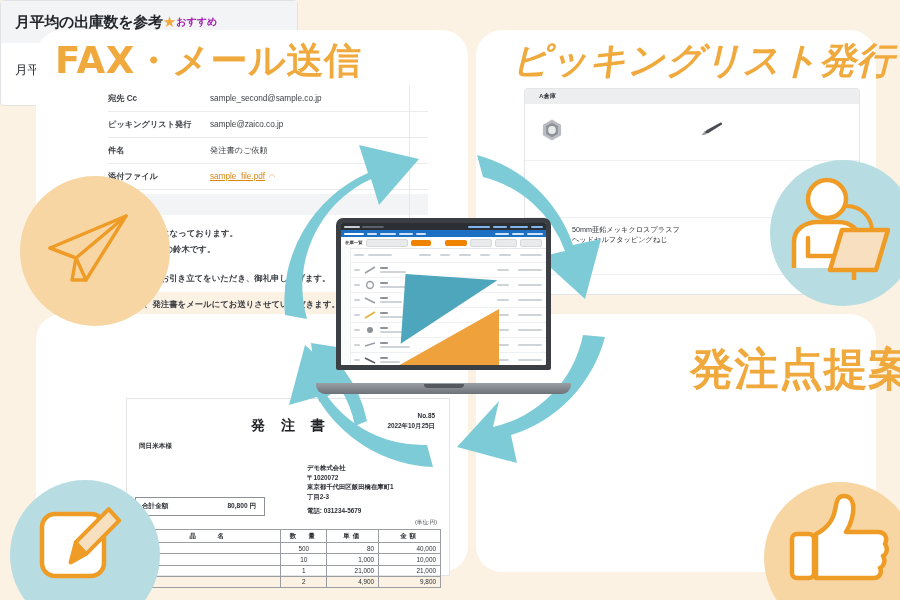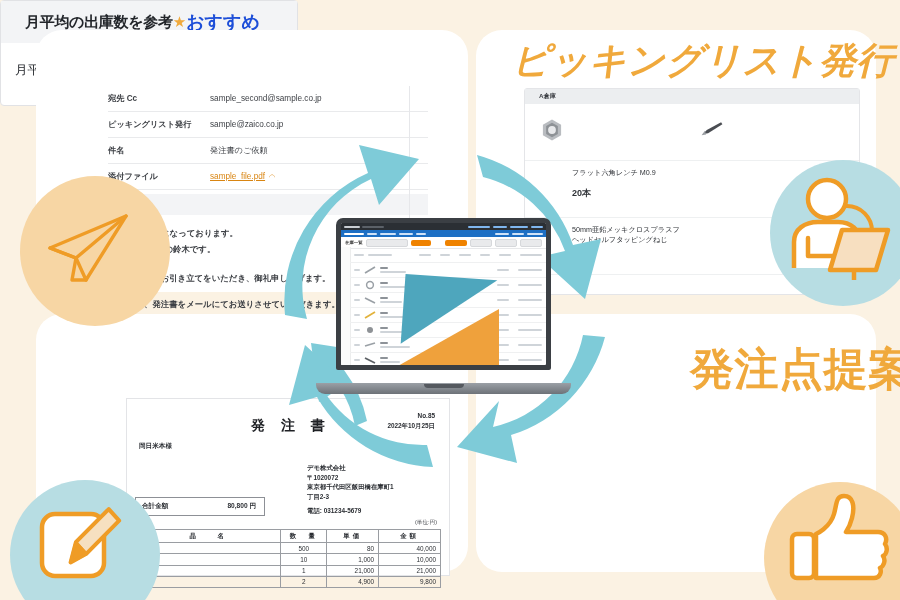--- a/index.html
+++ b/index.html
@@ -72,24 +72,24 @@
   #po .pounit{position:absolute;right:12px;top:120px;font-size:5.6px;color:#44474c;}
   #po table{position:absolute;left:8px;top:130px;width:306px;border-collapse:collapse;font-size:6.4px;color:#2b2e33;}
   #po th,#po td{border:1px solid #9a9da2;padding:1.6px 4px;}
   #po th{font-weight:bold;text-align:center;letter-spacing:3px;}
   #po td.num{text-align:right;}
   #po td.cen{text-align:center;}
   #po col.c0{width:146px;} #po col.c1{width:46px;} #po col.c2{width:52px;} #po col.c3{width:62px;}
 
   
   #sug{left:556px;top:408px;width:296px;height:104px;background:#fff;border:1px solid #e1e2e5;border-radius:4px;}
-  #sug .sgrey{background:#f3f4f6;height:42px;display:flex;align-items:center;padding-left:24px;}
+  #sug .sgrey{background:#f3f4f6;height:42px;display:flex;align-items:center;padding-left:14px;}
   #sug .sttl{font-size:15px;font-weight:bold;color:#22252a;letter-spacing:-.3px;}
   #sug .star{color:#f0a93c;font-size:15px;}
-  #sug .srec{color:#1d4ed8;font-size:18px;font-weight:bold;}
+  #sug .srec{color:#a21caf;font-size:10px;font-weight:bold;}
   #sug .sline{display:flex;align-items:center;padding:14px 0 0 14px;font-size:12.5px;color:#22252a;}
   #sug .schip{background:#4e9cb3;color:#fff;font-size:12.5px;font-weight:bold;border-radius:4px;padding:5px 11px;margin-left:8px;}
 
   
   .blob{position:absolute;border-radius:50%;}
   #blob-plane{left:20px; top:176px;width:150px;height:150px;background:#f7d6a4;}
   #blob-pencil{left:10px;top:480px;width:150px;height:150px;background:#b7dde3;}
   #blob-person{left:770px;top:160px;width:146px;height:146px;background:#b7dde3;}
   #blob-thumb{left:764px;top:482px;width:152px;height:152px;background:#f7d6a4;}
   #ring{position:absolute;left:820px;top:204px;width:46px;height:46px;border-radius:50%;border:4px solid #ef9c26;}
@@ -176,24 +176,20 @@
         <svg class="thumb" viewBox="0 0 40 40">
           <polygon points="6,26 12,20 34,8 36,11 14,25" fill="#4a4d52"></polygon>
           <polygon points="4,28 11,27 9,21" fill="#9a9ea3"></polygon>
         </svg>
       </div>
     </div>
 
     <div class="prow">
       <div class="pcell">
         <div class="thumb"></div>
-        <div>
-          <div class="pname">フラット六角レンチ M0.9</div>
-          <div class="pqty">20本</div>
-        </div>
       </div>
       <div class="pcell"></div>
     </div>
 
     <div class="prow">
       <div class="pcell">
         <div class="thumb"></div>
         <div>
           <div class="pname" style="white-space:pre-line;">50mm亜鉛メッキクロスプラスフ
 ヘッドセルフタッピングねじ</div>
@@ -272,20 +268,21 @@
       <span class="sttl">月平均の出庫数を参考</span>
       <span class="star">★</span>
       <span class="srec">おすすめ</span>
     </div>
     <div class="sline">
       <span>月平均出庫数 176.9 × 2 =</span>
       <span class="schip">353.8 箱</span>
     </div>
   </div>
 
+  <div class="heading" id="h-fax">FAX・メール送信</div>
   <div class="heading" id="h-pick">ピッキングリスト発行</div>
   <div class="heading" id="h-point">発注点提案</div>
 
   <div class="blob" id="blob-plane"></div>
   <div class="blob" id="blob-pencil"></div>
   <div class="blob" id="blob-person"></div>
   <div class="blob" id="blob-thumb"></div>
   <div id="ring"></div>
 
   <svg class="deco-icon" style="left:42px;top:208px;" width="92" height="84" viewBox="0 0 92 84">

